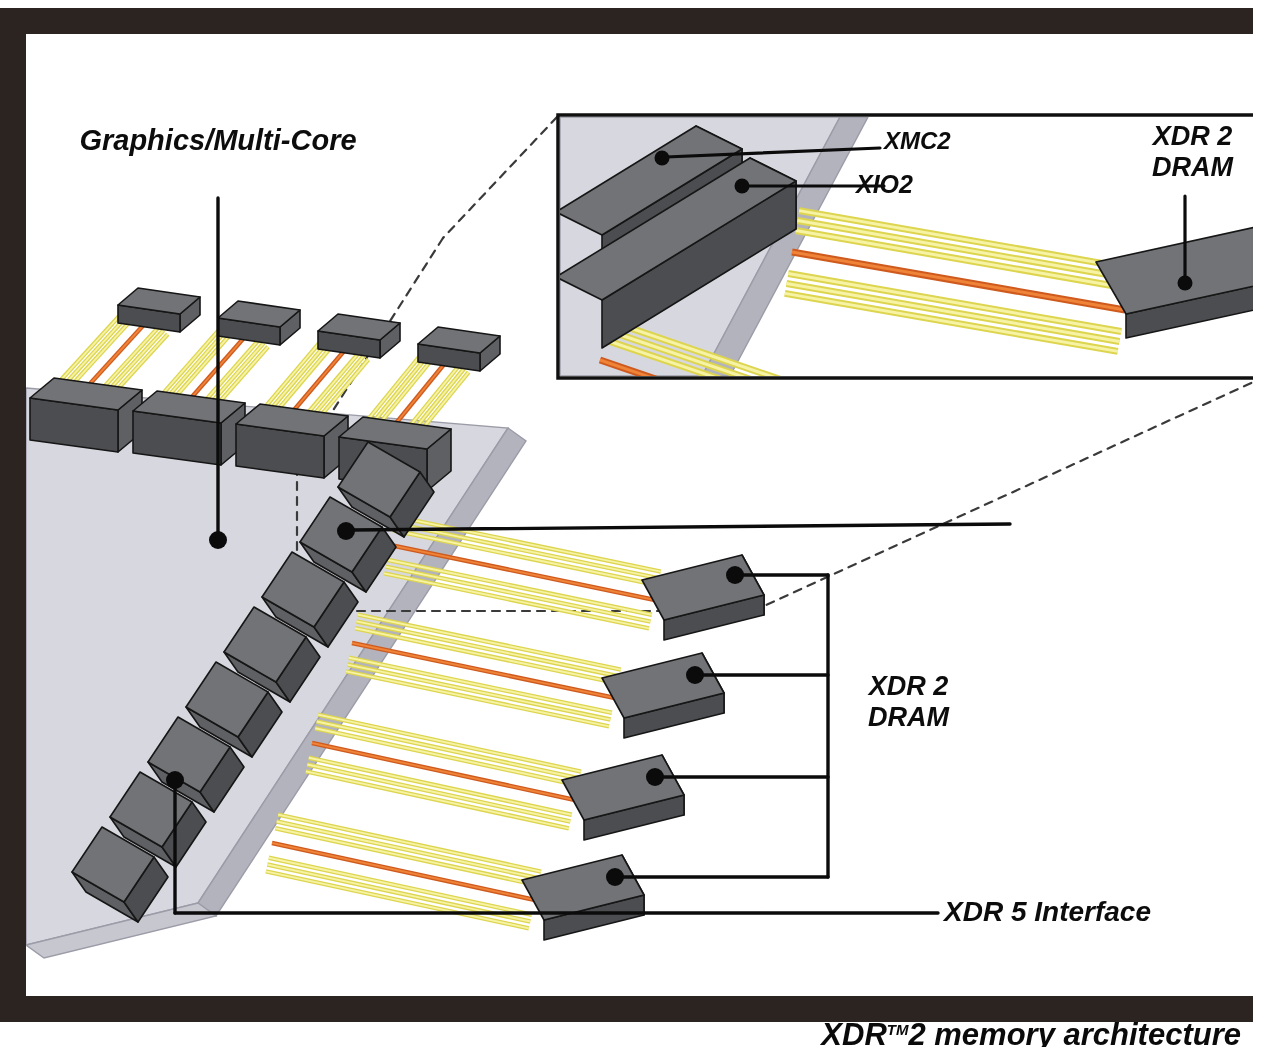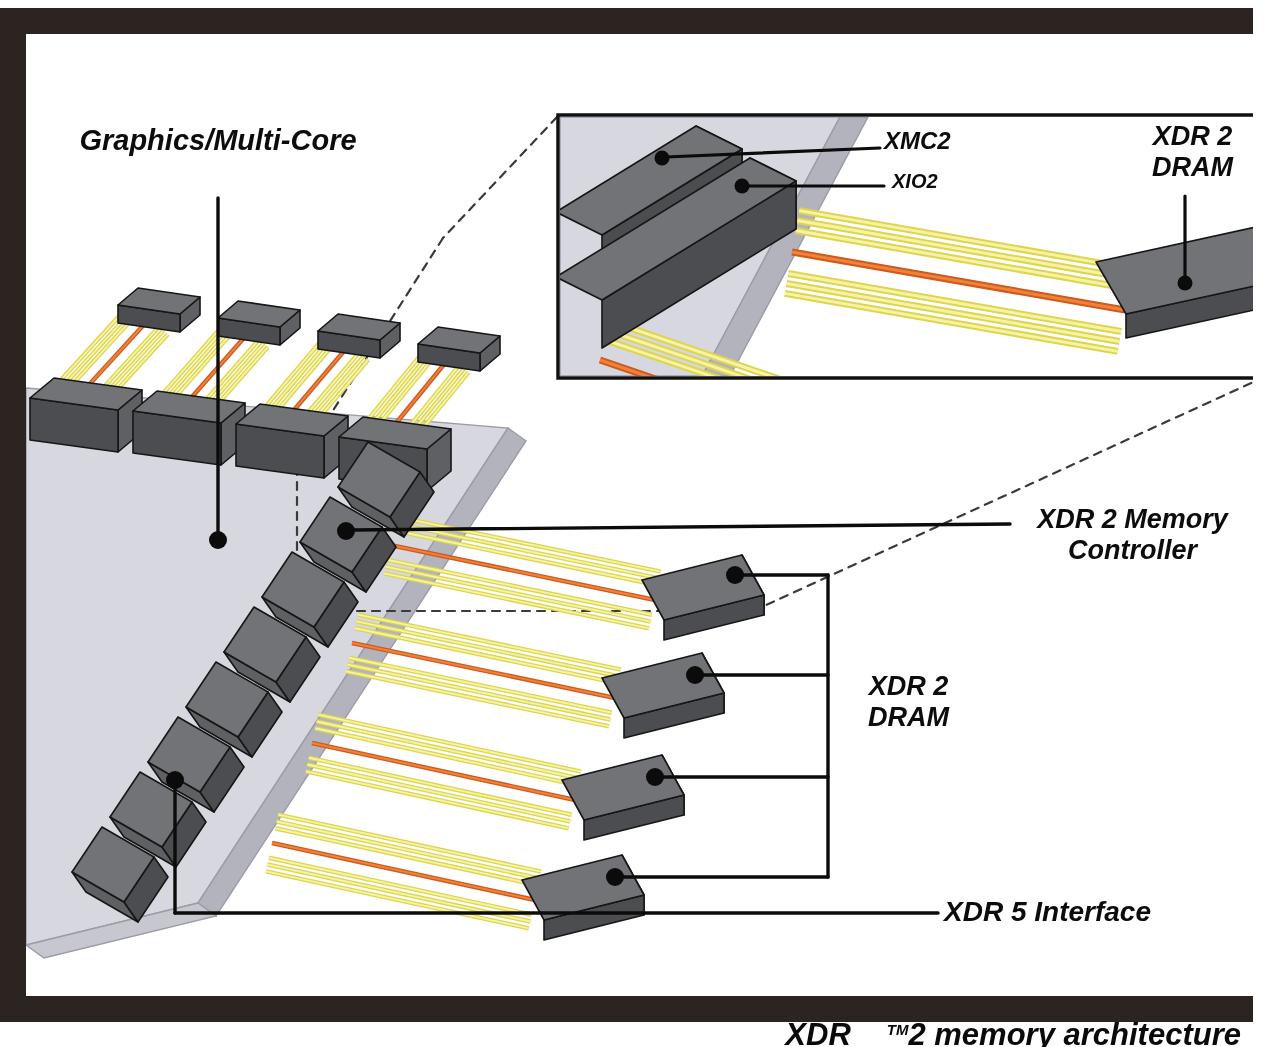--- a/index.html
+++ b/index.html
@@ -5,21 +5,21 @@
   html,body{margin:0;padding:0;background:#ffffff;}
   .canvas{position:relative;width:1253px;height:1047px;background:#fff;overflow:hidden;
           font-family:"Liberation Sans",sans-serif;}
   .canvas svg{position:absolute;left:0;top:0;z-index:1;}
   .frame{position:absolute;left:0;top:8px;width:1280px;height:1014px;border:26px solid #2b2421;
          box-sizing:border-box;z-index:5;pointer-events:none;}
   .lbl{position:absolute;font-weight:bold;font-style:italic;color:#0c0c0c;line-height:1.16;z-index:6;white-space:nowrap;}
   .center{text-align:center;}
   .ln{display:block;}
   .caption{position:absolute;z-index:6;font-weight:bold;font-style:italic;color:#0a0a0a;line-height:1;}
-  .tm{font-size:15px;vertical-align:10px;margin-left:36px;}
+  .tm{font-size:15px;vertical-align:10px;}
 </style>
 </head>
 <body>
 
 <div class="canvas">
 
   <svg id="scene" width="1280" height="1047" viewBox="0 0 1280 1047">
       <defs>
         <clipPath id="ic">
           <rect x="560" y="117" width="699" height="259"></rect>
@@ -273,31 +273,27 @@
     </svg>
 
   <div class="frame" style="border-color: rgb(43, 36, 33);"></div>
 
   <div class="lbl center" style="left:28px;top:124px;width:380px;font-size:29px">
     <span class="ln">Graphics/Multi-Core</span>
   </div>
 
   <div class="lbl" style="left:884px;top:127px;font-size:24px">XMC2</div>
 
-  <div class="lbl" style="left:892px;top:170px;font-size:20px">XIO2</div>
+  <div class="lbl" style="left:856px;top:170px;font-size:25px">XIO2</div>
 
   <div class="lbl center" style="left:1110px;top:121px;width:165px;font-size:27px">
     <span class="ln">XDR 2</span>
     <span class="ln">DRAM</span>
   </div>
 
-  <div class="lbl center" style="left:1010px;top:504px;width:245px;font-size:27px">
-    <span class="ln">XDR 2 Memory</span>
-    <span class="ln">Controller</span>
-  </div>
 
   <div class="lbl center" style="left:836px;top:671px;width:145px;font-size:27px">
     <span class="ln">XDR 2</span>
     <span class="ln">DRAM</span>
   </div>
 
   <div class="lbl" style="left:944px;top:896px;font-size:28px">XDR 5 Interface</div>
 
   <div class="caption" style="right:12px;top:1019px;font-size:31px">
     <span>XDR</span><span class="tm">TM</span><span>2 memory architecture</span>

